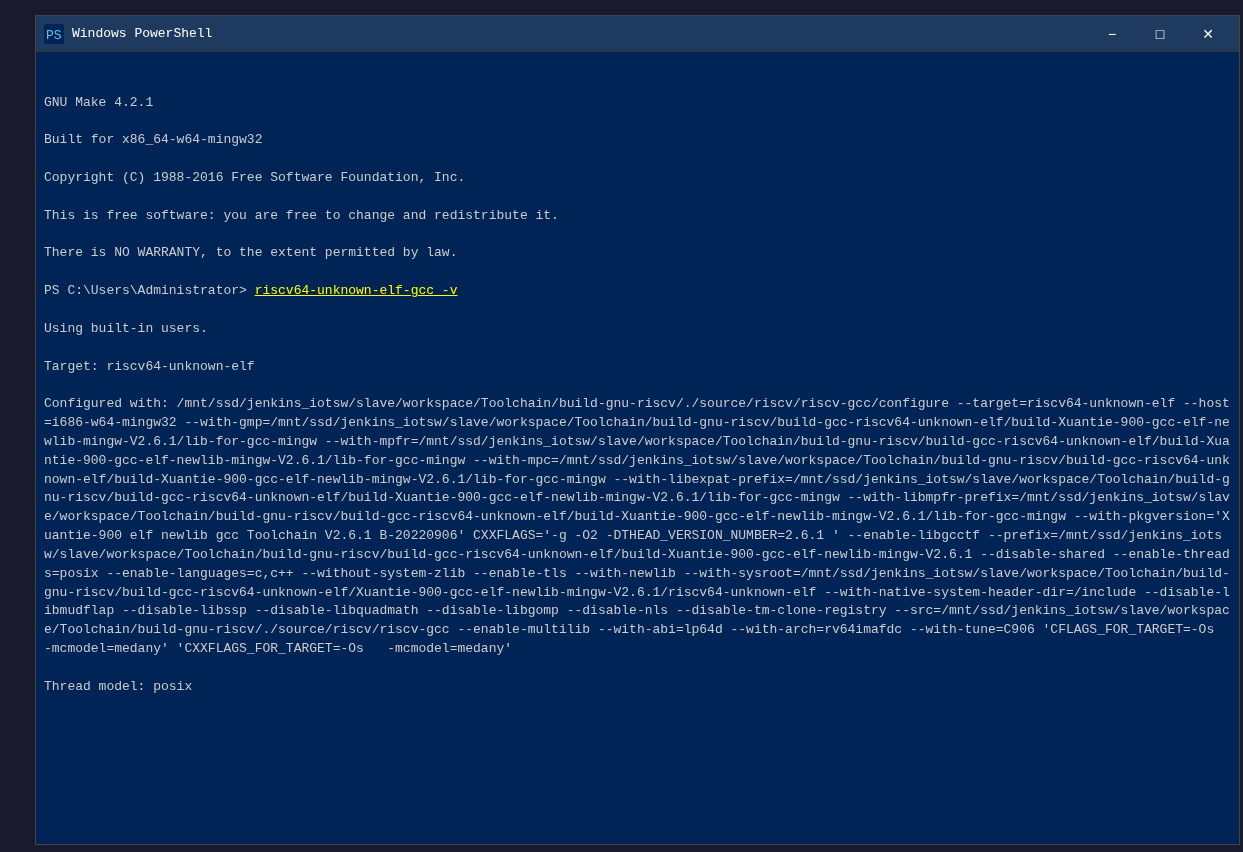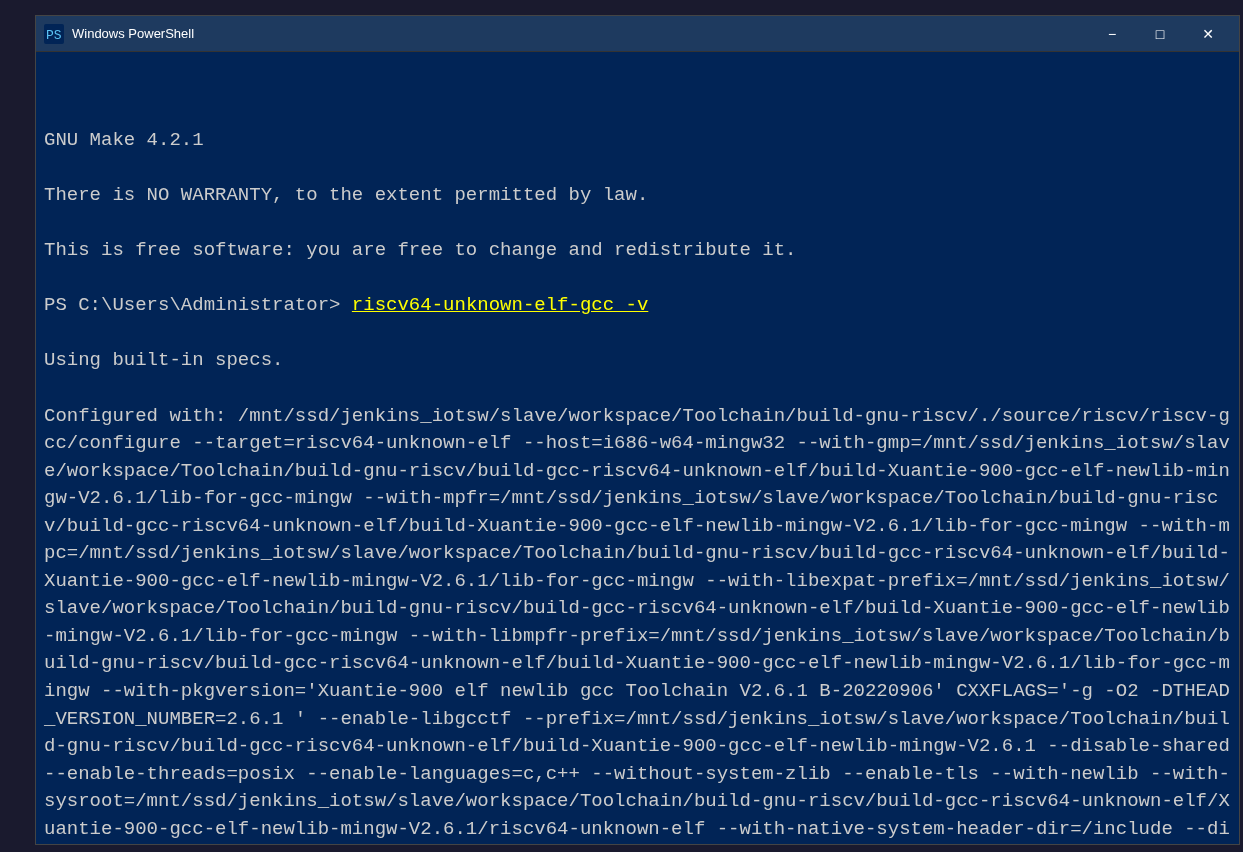--- a/index.html
+++ b/index.html
@@ -46,21 +46,21 @@
       flex-shrink: 0;
     }
 
     .titlebar-icon svg {
       width: 20px;
       height: 20px;
     }
 
     .titlebar-title {
       color: #ffffff;
-      font-family: Liberation Sans, sans-serif;
+      font-family: Liberation Mono, monospace;
       font-size: 13px;
       flex: 1;
     }
 
     .titlebar-buttons {
       display: flex;
       gap: 2px;
     }
 
     .titlebar-btn {
@@ -73,24 +73,24 @@
       cursor: pointer;
       display: flex;
       align-items: center;
       justify-content: center;
       font-family: 'Segoe UI', Arial, sans-serif;
     }
 
     .terminal-body {
       flex: 1;
       background: #012456;
-      padding: 20px 8px;
+      padding: 4px 8px;
       overflow: hidden;
       color: #cccccc;
-      font-size: 19px;
+      font-size: 13px;
       line-height: 1.45;
       white-space: pre-wrap;
       word-break: break-all;
     }
 
     .terminal-line {
       display: block;
       color: #cccccc;
     }
 
@@ -116,23 +116,26 @@
     </div>
     <span class="titlebar-title">Windows PowerShell</span>
     <div class="titlebar-buttons">
       <button class="titlebar-btn">−</button>
       <button class="titlebar-btn">□</button>
       <button class="titlebar-btn close">✕</button>
     </div>
   </div>
   <div class="terminal-body" id="terminal-body">
   <span class="terminal-line">GNU Make 4.2.1</span>
+<span class="terminal-line">Built for x86_64-w64-mingw32</span>
+<span class="terminal-line">Copyright (C) 1988-2016 Free Software Foundation, Inc.</span>
+<span class="terminal-line">This is free software: you are free to change and redistribute it.</span>
 <span class="terminal-line">There is NO WARRANTY, to the extent permitted by law.</span>
-<span class="terminal-line">This is free software: you are free to change and redistribute it.</span>
 <span class="terminal-line prompt">PS C:\Users\Administrator&gt; <span class="cmd-text">riscv64-unknown-elf-gcc -v</span></span>
-<span class="terminal-line">Using built-in specs.</span>
+<span class="terminal-line">Using built-in users.</span>
+<span class="terminal-line">Target: riscv64-unknown-elf</span>
 <span class="terminal-line">Configured with: /mnt/ssd/jenkins_iotsw/slave/workspace/Toolchain/build-gnu-riscv/./source/riscv/riscv-gcc/configure --target=riscv64-unknown-elf --host=i686-w64-mingw32 --with-gmp=/mnt/ssd/jenkins_iotsw/slave/workspace/Toolchain/build-gnu-riscv/build-gcc-riscv64-unknown-elf/build-Xuantie-900-gcc-elf-newlib-mingw-V2.6.1/lib-for-gcc-mingw --with-mpfr=/mnt/ssd/jenkins_iotsw/slave/workspace/Toolchain/build-gnu-riscv/build-gcc-riscv64-unknown-elf/build-Xuantie-900-gcc-elf-newlib-mingw-V2.6.1/lib-for-gcc-mingw --with-mpc=/mnt/ssd/jenkins_iotsw/slave/workspace/Toolchain/build-gnu-riscv/build-gcc-riscv64-unknown-elf/build-Xuantie-900-gcc-elf-newlib-mingw-V2.6.1/lib-for-gcc-mingw --with-libexpat-prefix=/mnt/ssd/jenkins_iotsw/slave/workspace/Toolchain/build-gnu-riscv/build-gcc-riscv64-unknown-elf/build-Xuantie-900-gcc-elf-newlib-mingw-V2.6.1/lib-for-gcc-mingw --with-libmpfr-prefix=/mnt/ssd/jenkins_iotsw/slave/workspace/Toolchain/build-gnu-riscv/build-gcc-riscv64-unknown-elf/build-Xuantie-900-gcc-elf-newlib-mingw-V2.6.1/lib-for-gcc-mingw --with-pkgversion='Xuantie-900 elf newlib gcc Toolchain V2.6.1 B-20220906' CXXFLAGS='-g -O2 -DTHEAD_VERSION_NUMBER=2.6.1 ' --enable-libgcctf --prefix=/mnt/ssd/jenkins_iotsw/slave/workspace/Toolchain/build-gnu-riscv/build-gcc-riscv64-unknown-elf/build-Xuantie-900-gcc-elf-newlib-mingw-V2.6.1 --disable-shared --enable-threads=posix --enable-languages=c,c++ --without-system-zlib --enable-tls --with-newlib --with-sysroot=/mnt/ssd/jenkins_iotsw/slave/workspace/Toolchain/build-gnu-riscv/build-gcc-riscv64-unknown-elf/Xuantie-900-gcc-elf-newlib-mingw-V2.6.1/riscv64-unknown-elf --with-native-system-header-dir=/include --disable-libmudflap --disable-libssp --disable-libquadmath --disable-libgomp --disable-nls --disable-tm-clone-registry --src=/mnt/ssd/jenkins_iotsw/slave/workspace/Toolchain/build-gnu-riscv/./source/riscv/riscv-gcc --enable-multilib --with-abi=lp64d --with-arch=rv64imafdc --with-tune=C906 'CFLAGS_FOR_TARGET=-Os   -mcmodel=medany' 'CXXFLAGS_FOR_TARGET=-Os   -mcmodel=medany'</span>
 <span class="terminal-line">Thread model: posix</span>
 
 
 
 </div>
 </div>
 
 </body></html>

